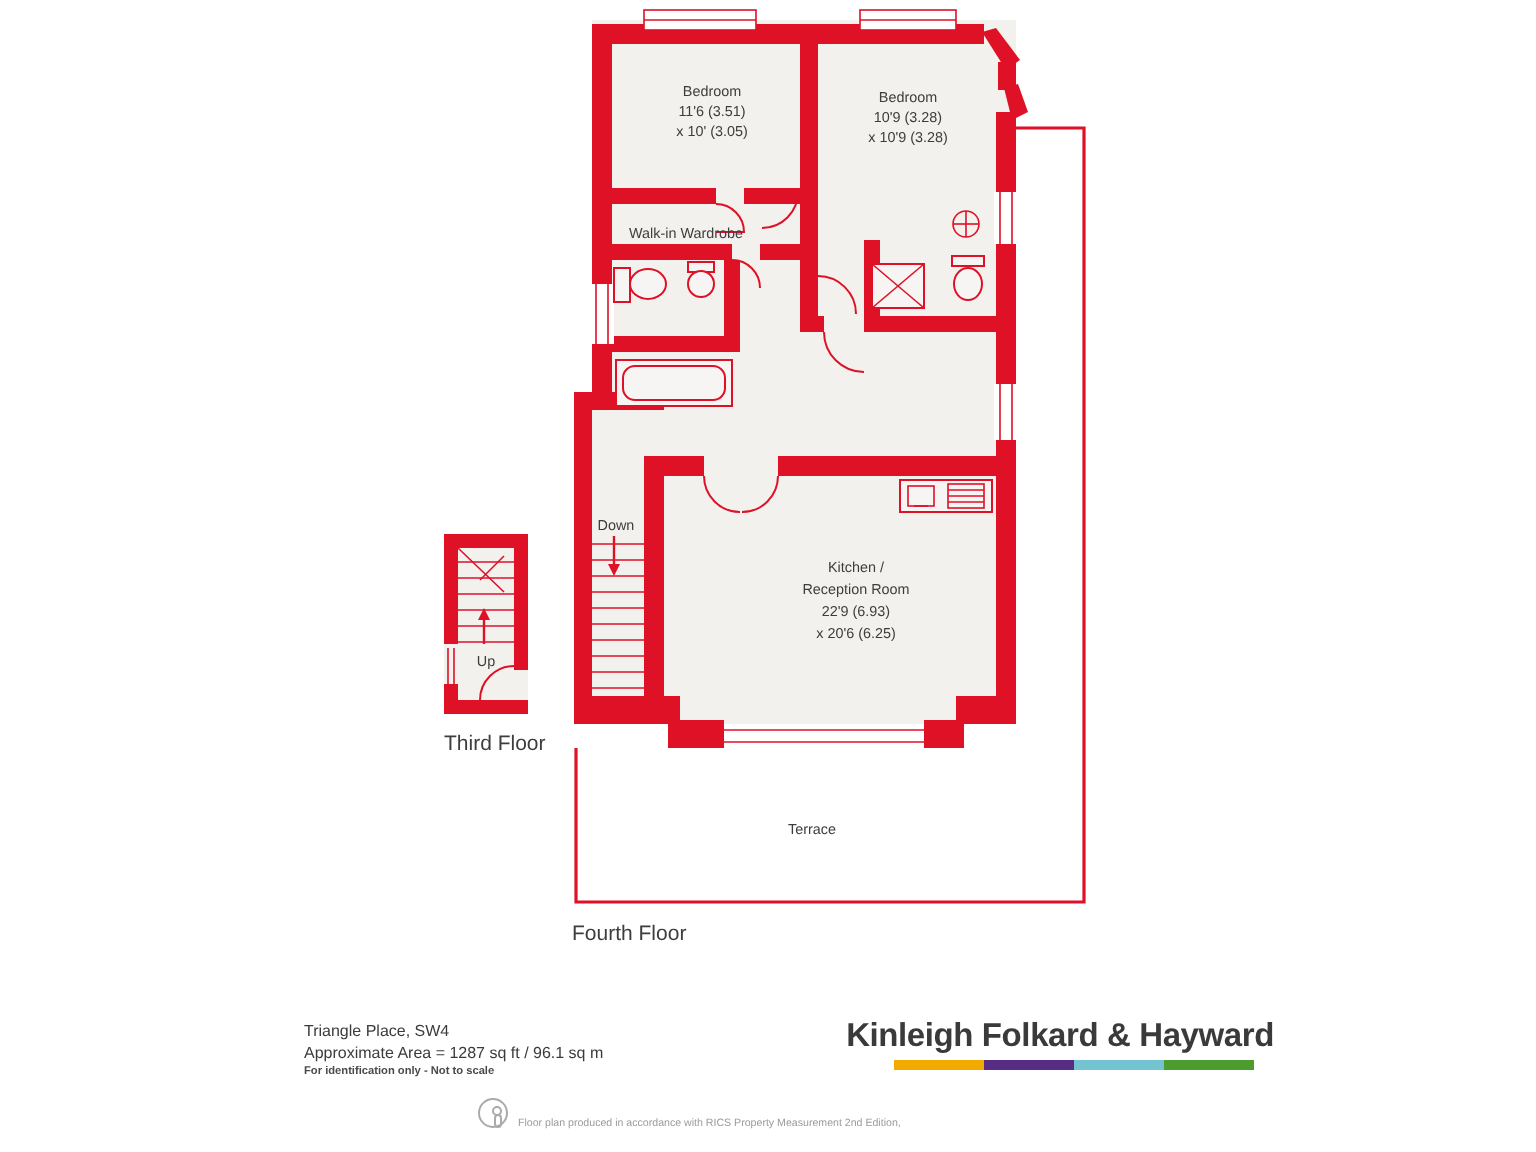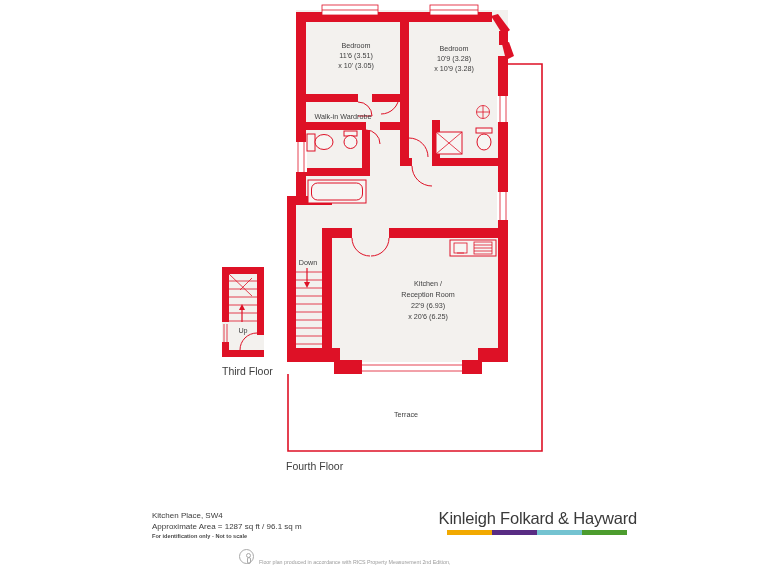--- a/index.html
+++ b/index.html
@@ -13,21 +13,21 @@
   .fixt{stroke:#de1126;stroke-width:1;fill:#f7f5f3;}
   .winbox{fill:#ffffff;stroke:#de1126;stroke-width:0.8;}
   .lbl{font-family:"Liberation Sans",sans-serif;font-size:7.2px;fill:#3d3d3d;text-anchor:middle;}
   .lblfloor{font-family:"Liberation Sans",sans-serif;font-size:10.5px;fill:#3d3d3d;}
   
   .addr{position:absolute;left:152px;top:510px;color:#3b3b3b;}
   .addr .l1{font-size:8px;line-height:11px;}
   .addr .l2{font-size:8px;line-height:11px;}
   .addr .l3{font-size:5.6px;line-height:9px;font-weight:bold;color:#4a4a4a;}
   .brand{position:absolute;right:141px;top:509px;color:#3a3a3a;font-size:16.5px;
-         font-weight:400;letter-spacing:-0.2px;white-space:nowrap;}
+         font-weight:700;letter-spacing:-0.2px;white-space:nowrap;}
   .brandbar{position:absolute;left:447px;top:530px;width:180px;height:5px;display:flex;}
   .brandbar span{flex:1 1 25%;height:100%;}
   .seg-orange{background:#f2a900;}
   .seg-purple{background:#582c83;}
   .seg-blue{background:#74c3d1;}
   .seg-green{background:#4c9c2e;}
   .fineprint{position:absolute;left:259px;top:545px;color:#9b9b9b;font-size:5.3px;line-height:7px;white-space:pre;}
   .nichecom{position:absolute;left:239px;top:549px;width:15px;height:15px;border:0.8px solid #aaa;
             border-radius:50%;box-sizing:border-box;}
   .nichecom:before{content:"";position:absolute;left:6px;top:3px;width:3px;height:3px;border:0.8px solid #aaa;border-radius:50%;}
@@ -227,21 +227,21 @@
 
     <text class="lbl" x="308" y="265">Down</text>
     <text class="lbl" x="243" y="333">Up</text>
 
     <text class="lblfloor" x="222" y="375">Third Floor</text>
     <text class="lblfloor" x="286" y="470">Fourth Floor</text>
   </g>
 </svg>
 
 <div class="addr">
-  <div class="l1">Kitchen Place, SW4</div>
+  <div class="l1">Triangle Place, SW4</div>
   <div class="l2">Approximate Area = 1287 sq ft / 96.1 sq m</div>
   <div class="l3">For identification only - Not to scale</div>
 </div>
 
 <div class="brand">Kinleigh Folkard &amp; Hayward</div>
 <div class="brandbar">
   <span class="seg-orange"></span>
   <span class="seg-purple"></span>
   <span class="seg-blue"></span>
   <span class="seg-green"></span>

